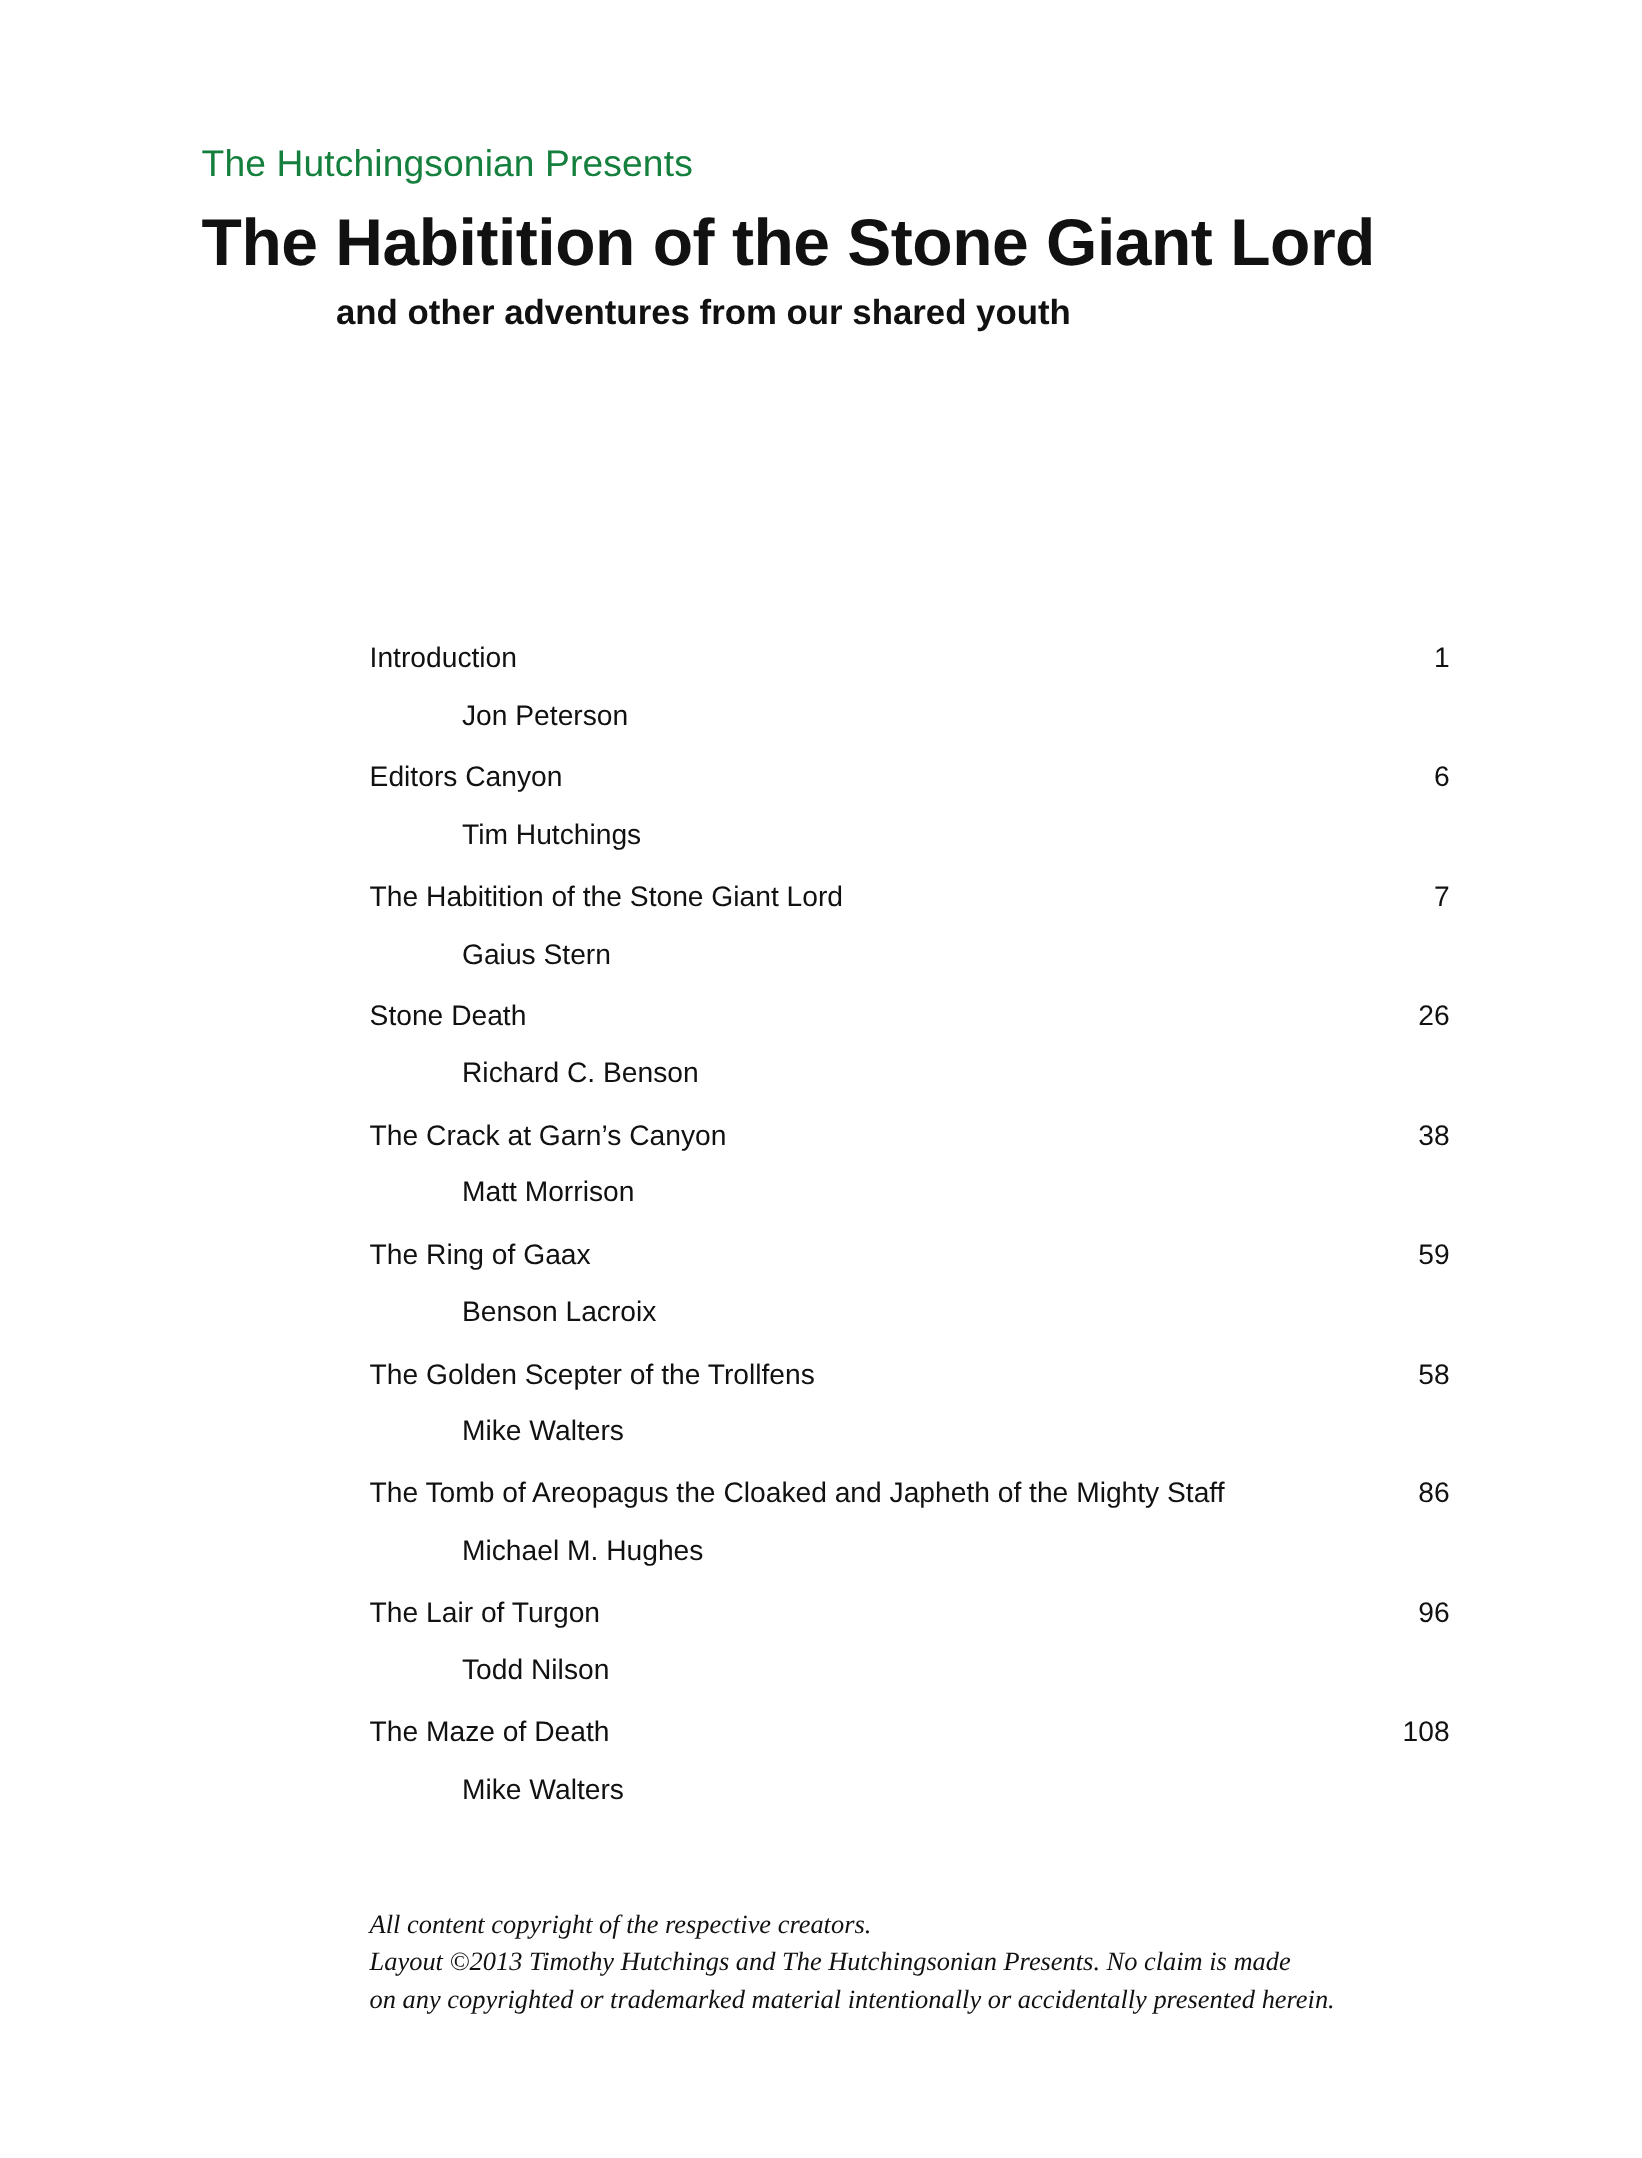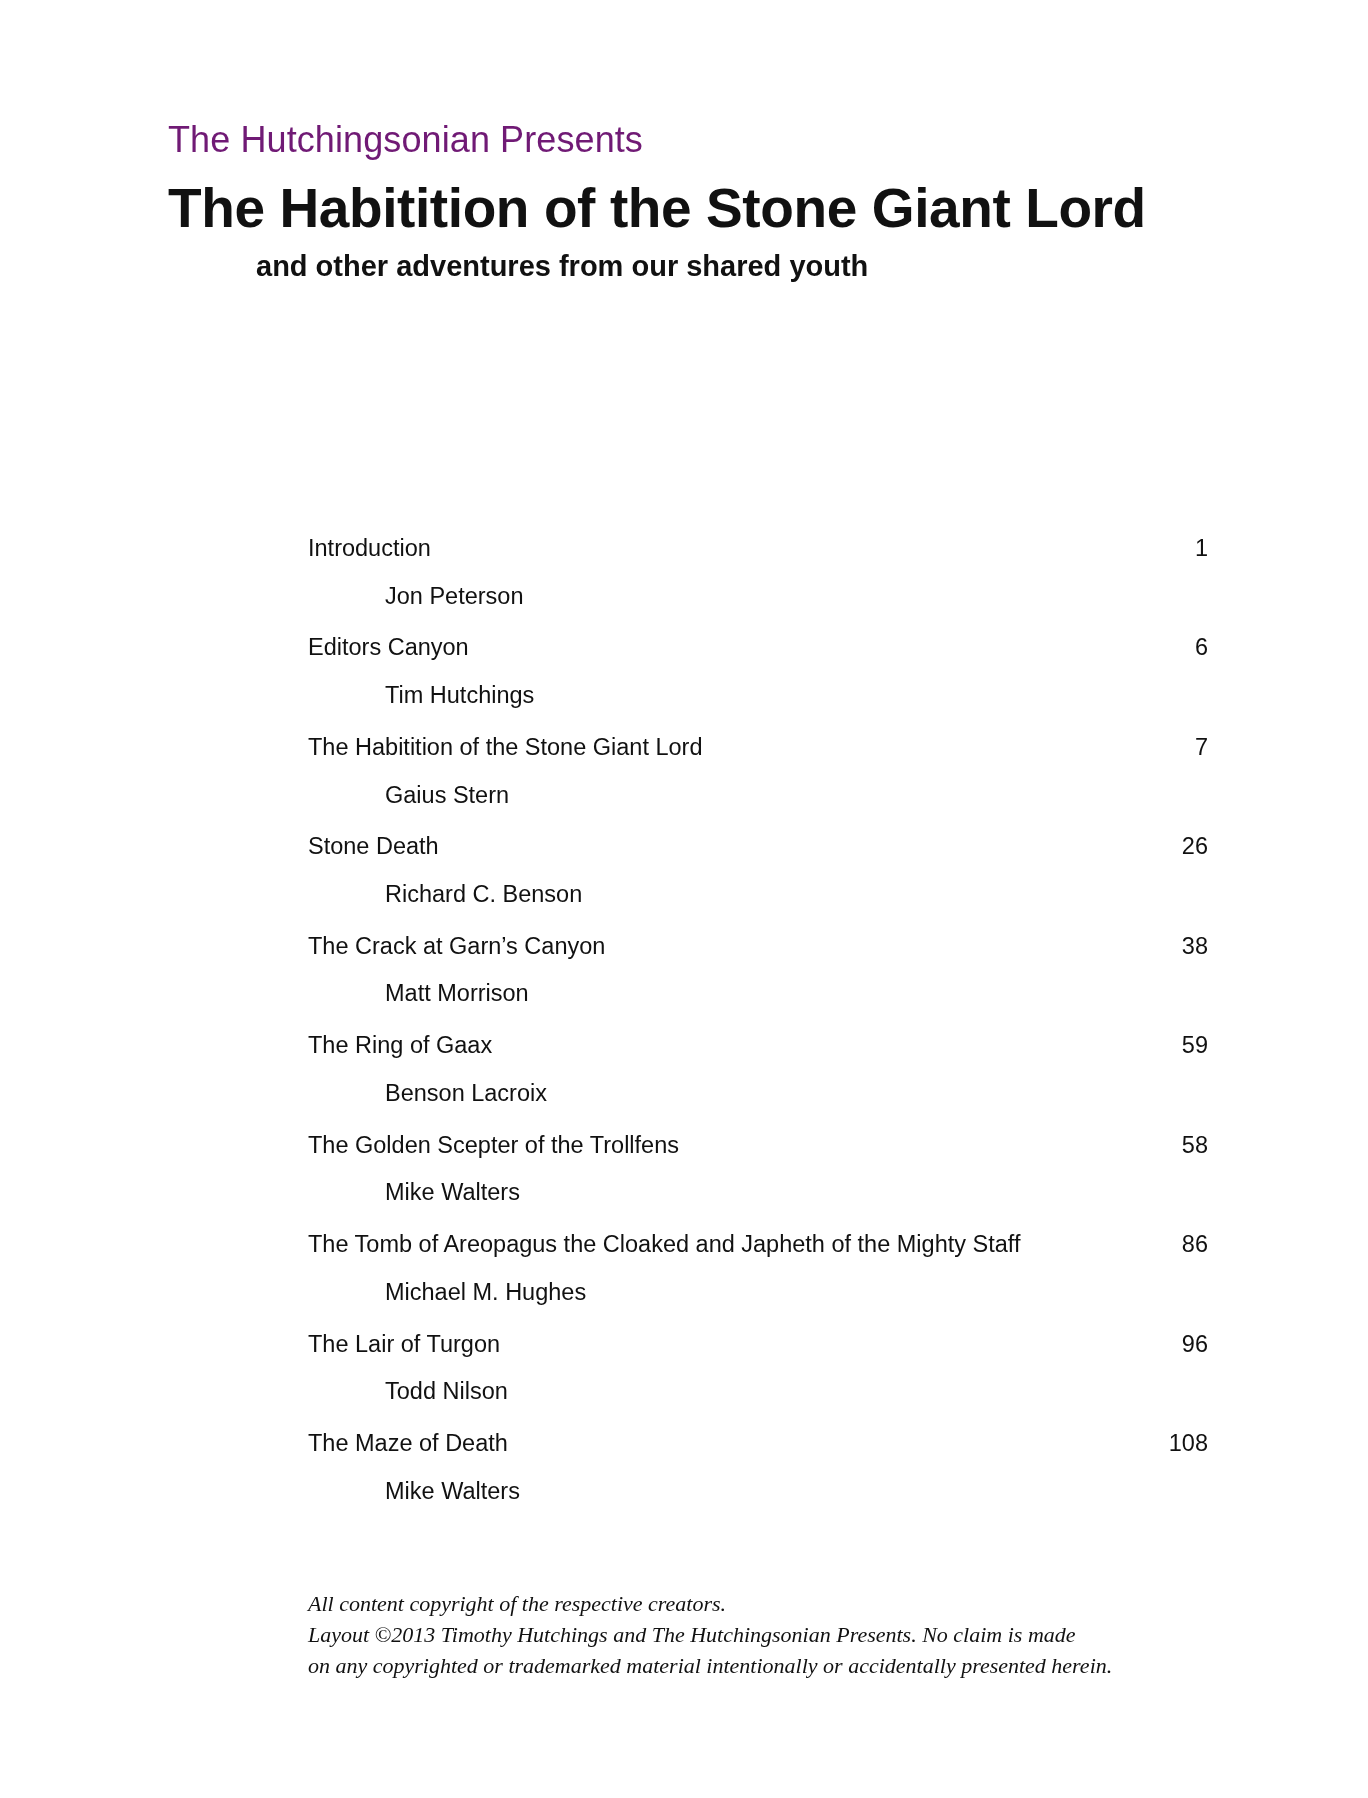--- a/index.html
+++ b/index.html
@@ -25,39 +25,39 @@
   }
 
   
   .masthead {
     position: absolute;
     left: 168px;
     top: 120px;
     width: 1080px;
   }
   .imprint {
-    font-size: 36px;
-    color: #701a75;
+    font-size: 31px;
+    color: #15803d;
     font-weight: 400;
     letter-spacing: 0.1px;
     line-height: 1.1;
     white-space: nowrap;
   }
   .book-title {
     margin-top: 20px;
     font-size: 55px;
     font-weight: 700;
     color: #111111;
     letter-spacing: -0.4px;
     line-height: 1.05;
     white-space: nowrap;
   }
   .book-subtitle {
     margin-top: 14px;
-    margin-left: 88px;
+    margin-left: 112px;
     font-size: 29px;
     font-weight: 700;
     color: #111111;
     letter-spacing: 0px;
     line-height: 1.1;
     white-space: nowrap;
   }
 
   
   .toc {

